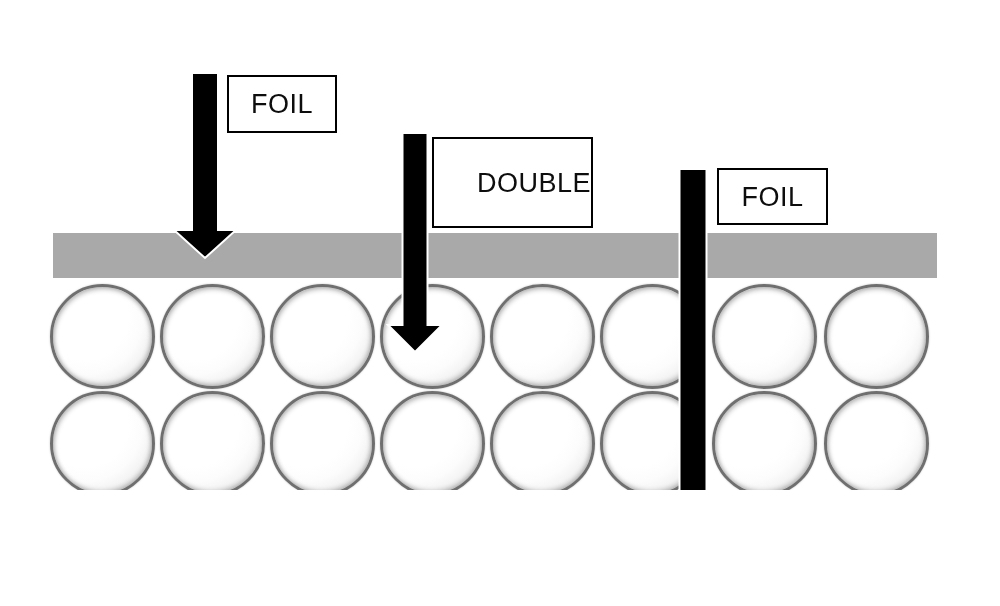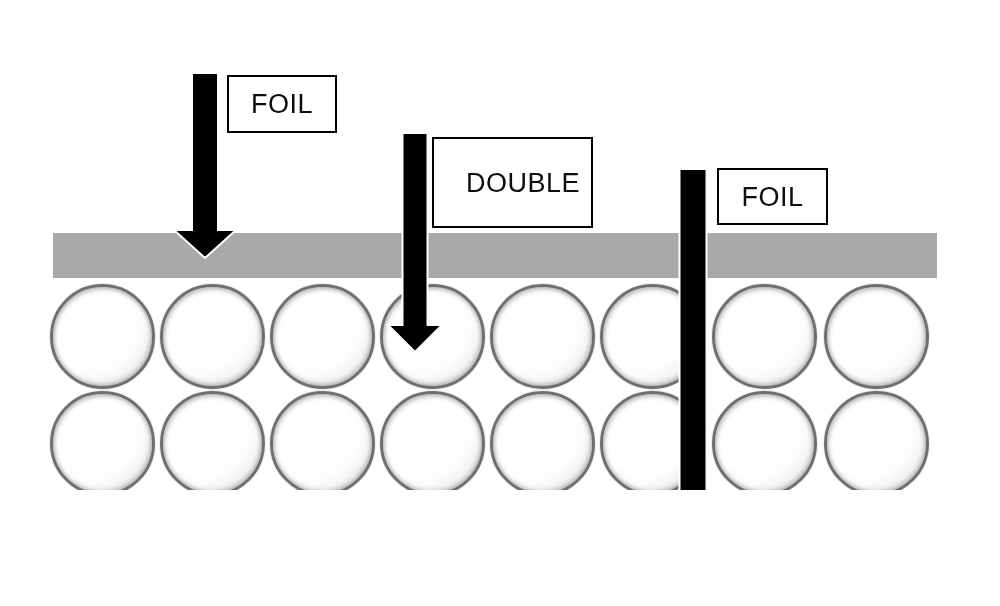--- a/index.html
+++ b/index.html
@@ -35,21 +35,21 @@
     box-sizing: border-box;
     display: flex;
     flex-direction: column;
     justify-content: center;
     font-size: 27px;
     line-height: 40px;
     letter-spacing: 0.5px;
     white-space: nowrap;
   }
   .label-box.center { align-items: center; text-align: center; }
-  .label-box.left { align-items: center; text-align: left; padding-left: 21px; gap: 33px; }
+  .label-box.left { align-items: flex-end; text-align: left; padding-left: 21px; gap: 33px; }
   .label-line { display: block; }
 </style>
 </head>
 <body>
 
 <div class="canvas" id="diagram-root" style="background: rgb(255, 255, 255);">
     <div class="foil-bar" style="left: 53px; top: 233px; width: 884px; height: 45px; background: rgb(169, 169, 169);"></div>
     <div class="foil-bar" style="left: 50px; top: 502px; width: 880px; height: 46px; background: rgb(169, 169, 169);"></div>
     <div class="bubble" style="left: 50px; top: 284px; width: 105px; height: 105px; border: 3px solid rgb(111, 111, 111);"></div>
     <div class="bubble" style="left: 160px; top: 284px; width: 105px; height: 105px; border: 3px solid rgb(111, 111, 111);"></div>

